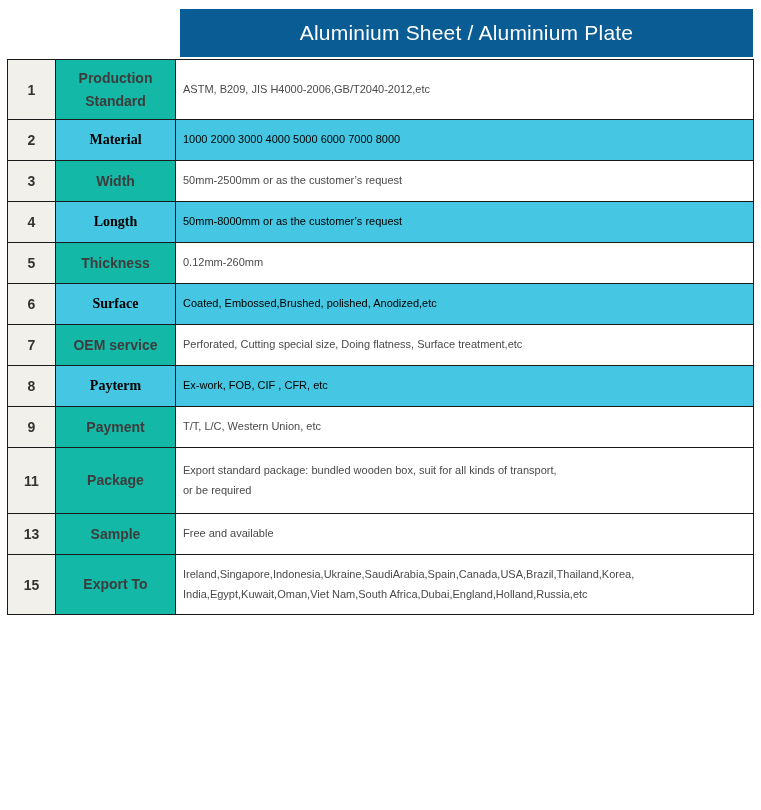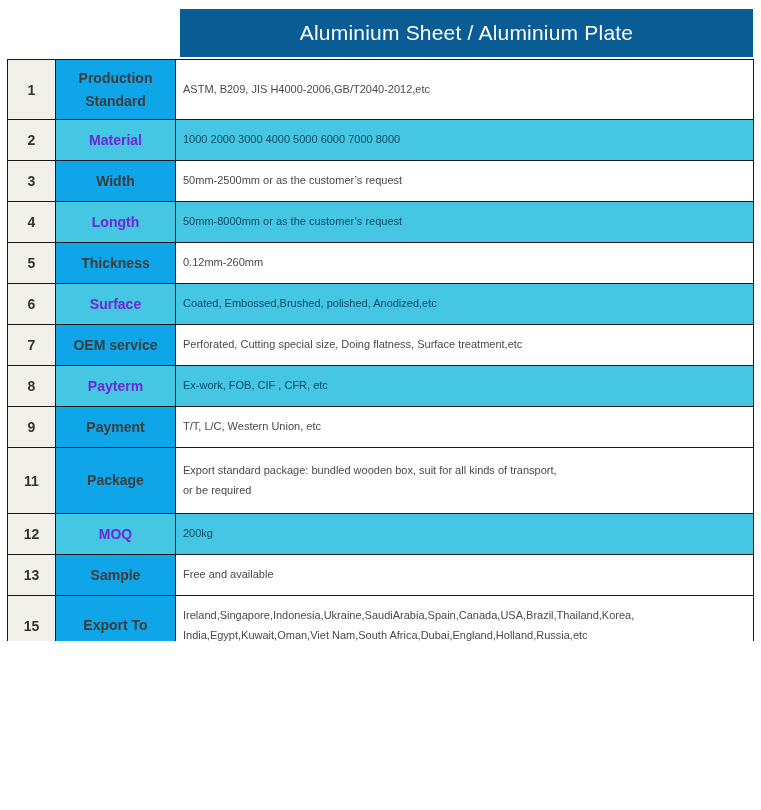--- a/index.html
+++ b/index.html
@@ -42,33 +42,33 @@
     font-weight: bold;
     font-size: 14px;
     color: #333333;
   }
   td.label {
     text-align: center;
     font-weight: bold;
     font-size: 14px;
     color: #3c3c3c;
     padding: 2px 6px;
-    background: #0ea5e9;
+    background: #14b8a6;
     line-height: 1.6;
   }
   td.value {
     font-size: 11px;
     color: #4a4a4a;
     padding: 4px 6px 4px 7px;
     background: #ffffff;
     white-space: pre-line;
     line-height: 1.75;
   }
-  tr.alt td.label { background: var(--highlight-bg, #45c6e2); color: #6d28d9; }
-  tr.alt td.value { background: var(--highlight-bg, #45c6e2); color: #0c4a6e; }
+  tr.alt td.label { background: var(--highlight-bg, #45c6e2); color: #000000; font-family: Liberation Serif, serif; }
+  tr.alt td.value { background: var(--highlight-bg, #45c6e2); color: #000000; }
   tr.h41 { height: 41px; }
   tr.h60 { height: 60px; }
   tr.h66 { height: 66px; }
 </style>
 </head>
 <body>
 
 <div class="page">
 
   <div class="header-bar">Aluminium Sheet / Aluminium Plate</div>
@@ -124,25 +124,20 @@
         <td class="num">9</td>
         <td class="label">Payment</td>
         <td class="value">T/T, L/C, Western Union, etc</td>
       </tr>
       <tr class="h66">
         <td class="num">11</td>
         <td class="label">Package</td>
         <td class="value">Export standard package: bundled wooden box, suit for all kinds of transport,
 or be required</td>
       </tr>
-      <tr class="h41 alt">
-        <td class="num">12</td>
-        <td class="label">MOQ</td>
-        <td class="value">200kg</td>
-      </tr>
       <tr class="h41">
         <td class="num">13</td>
         <td class="label">Sample</td>
         <td class="value">Free and available</td>
       </tr>
       <tr class="h60">
         <td class="num">15</td>
         <td class="label">Export To</td>
         <td class="value">Ireland,Singapore,Indonesia,Ukraine,SaudiArabia,Spain,Canada,USA,Brazil,Thailand,Korea,
 India,Egypt,Kuwait,Oman,Viet Nam,South Africa,Dubai,England,Holland,Russia,etc</td>

